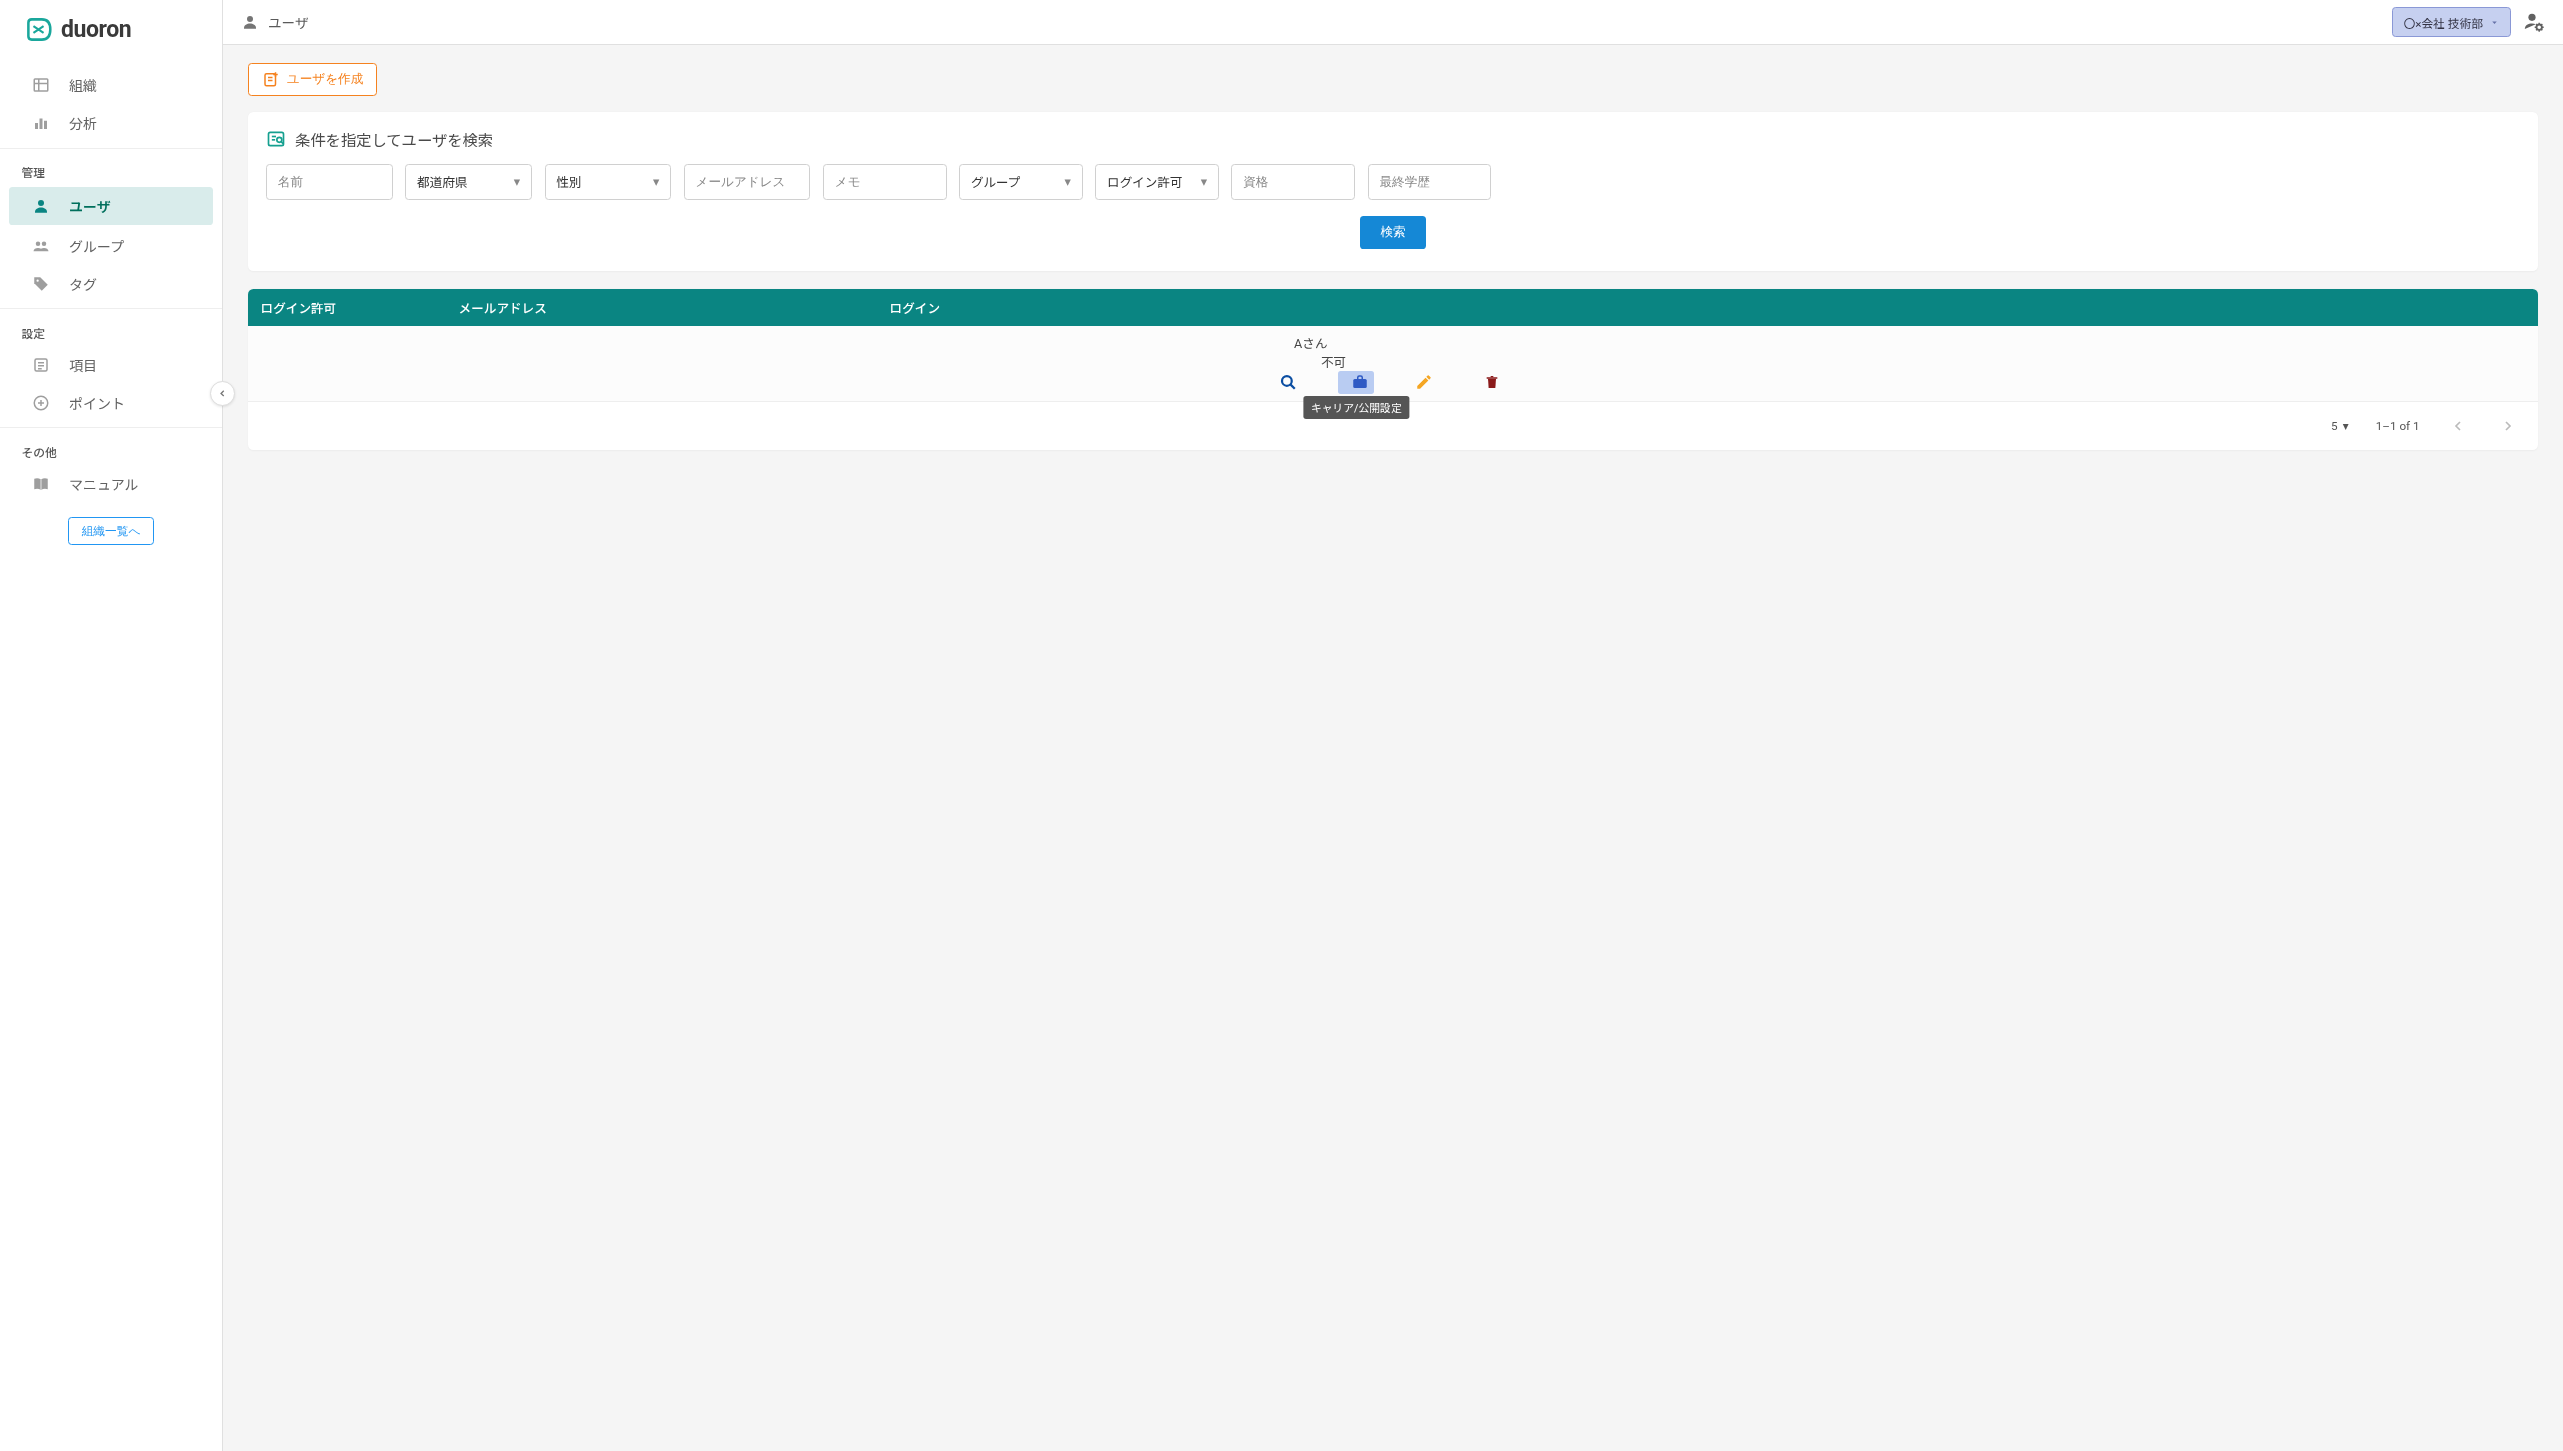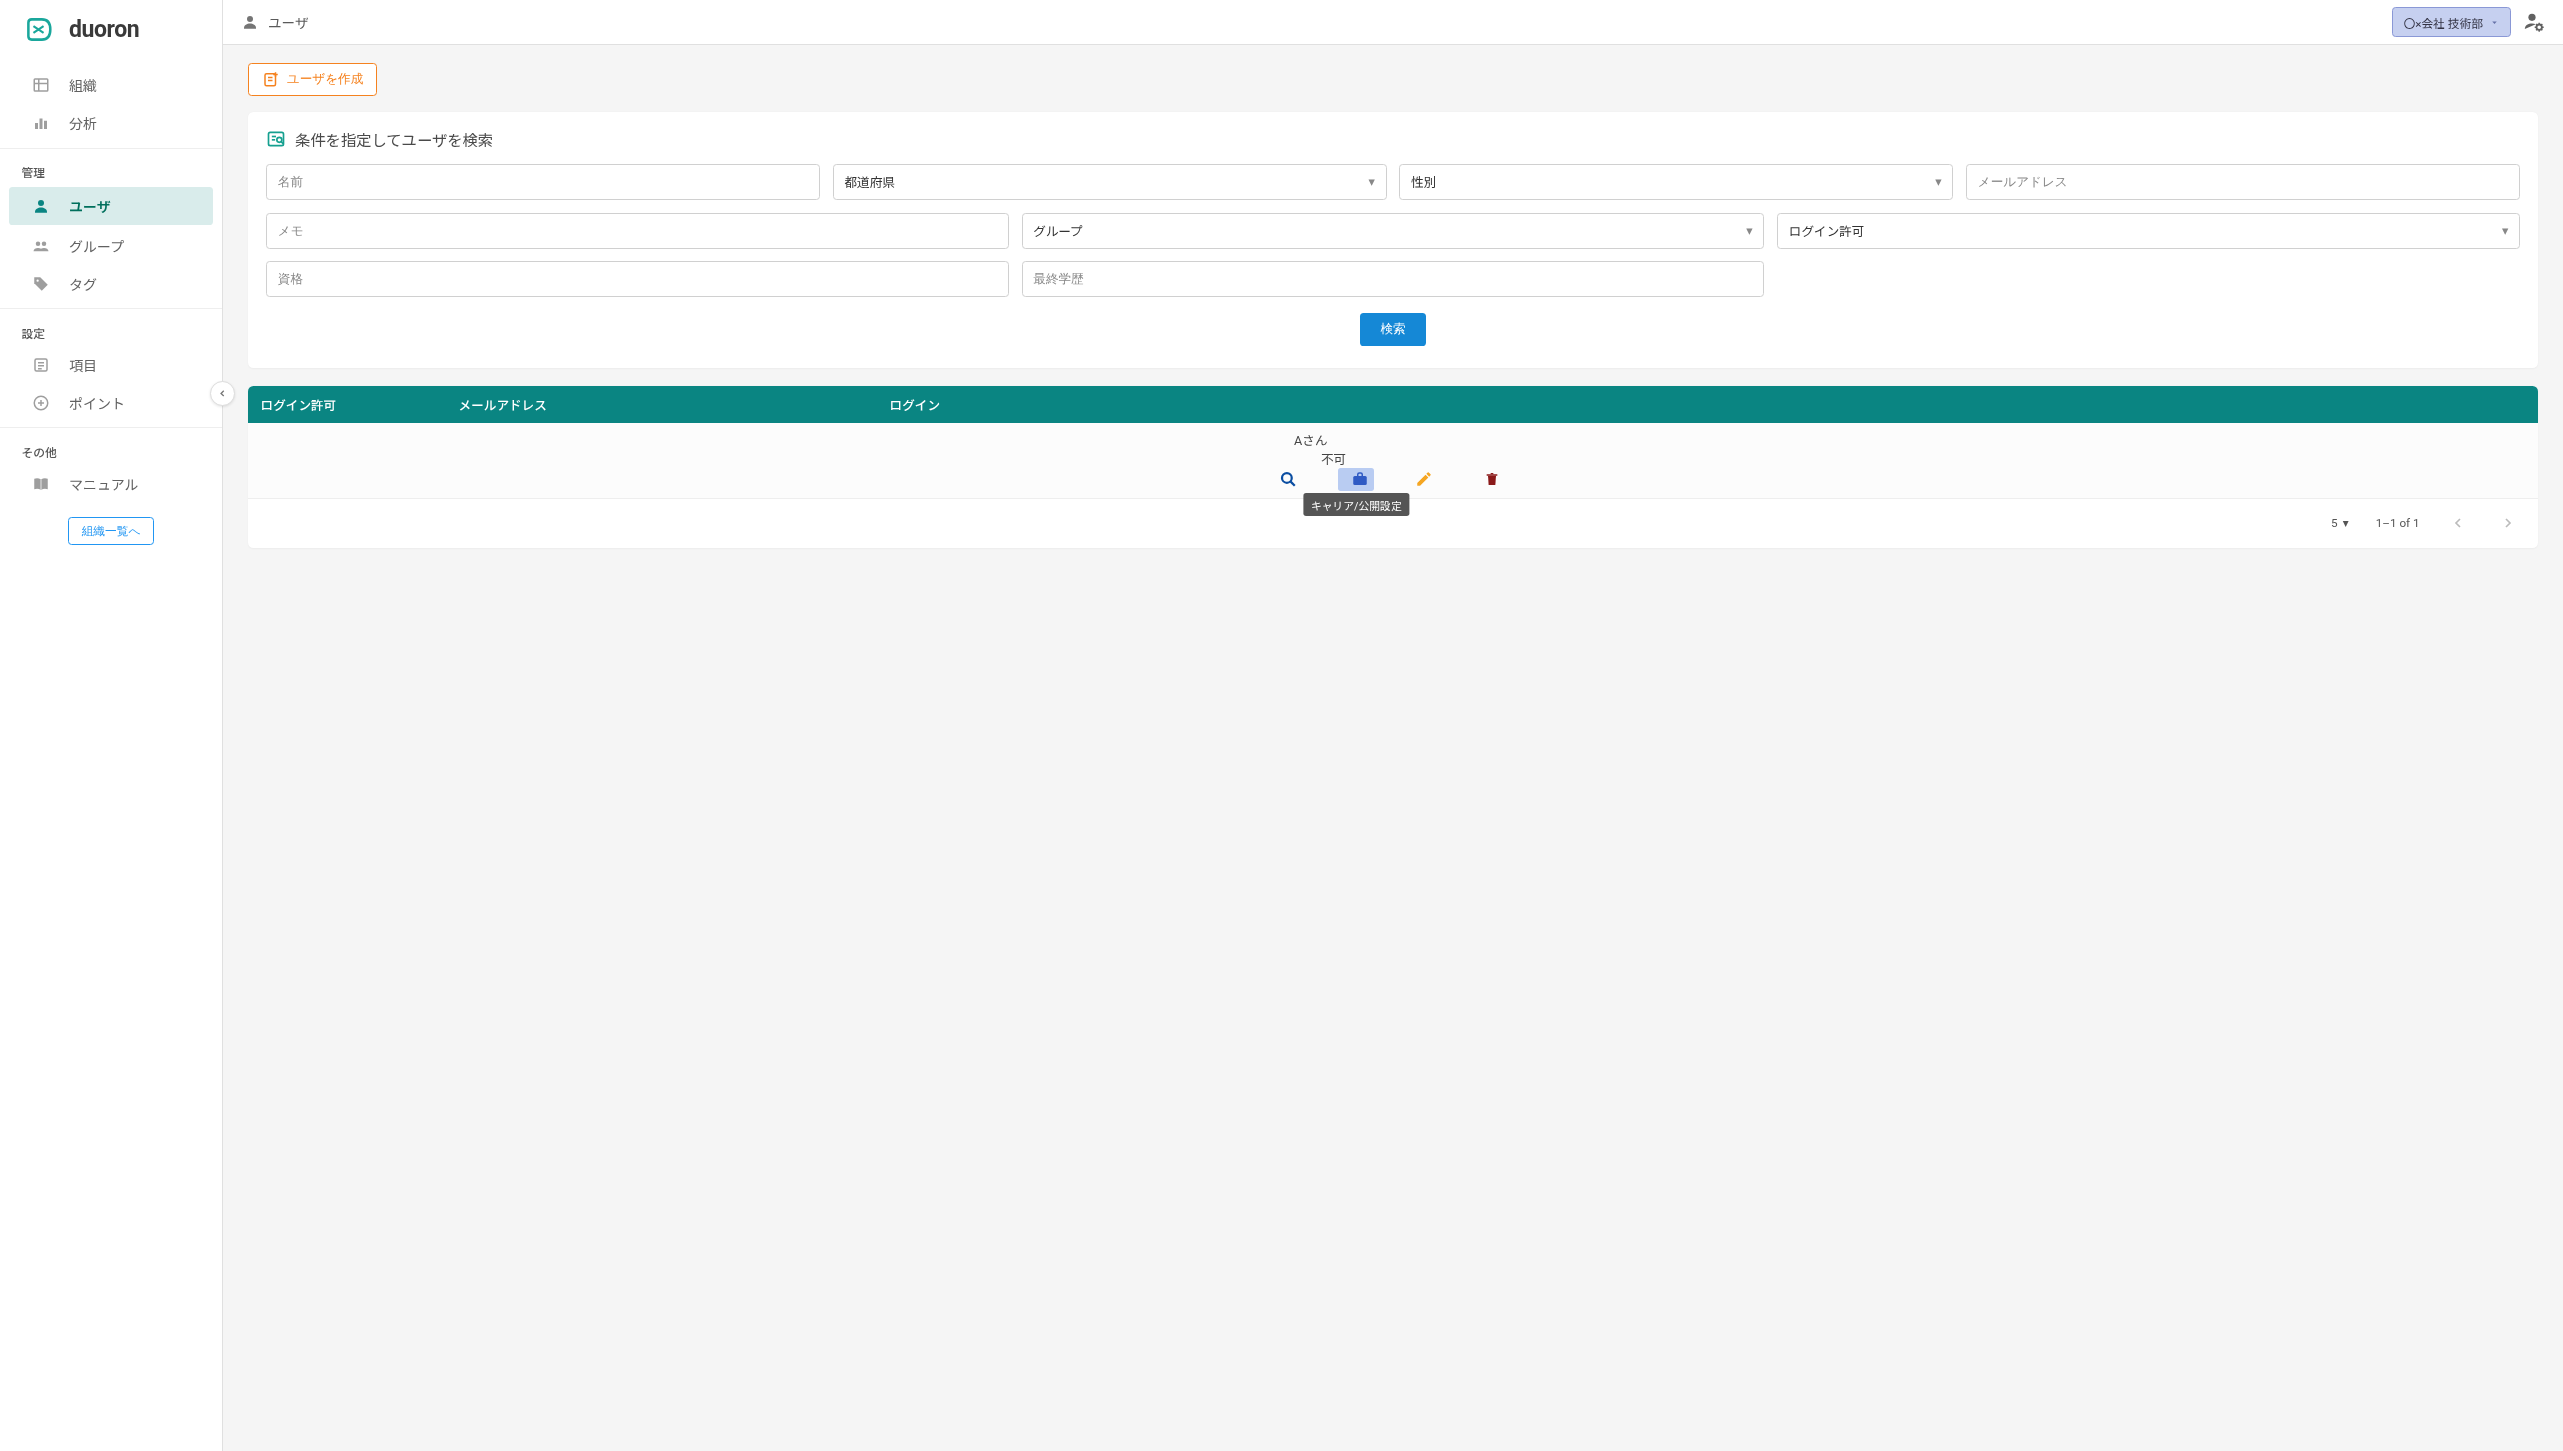--- a/index.html
+++ b/index.html
@@ -1,21 +1,21 @@
 <!DOCTYPE html>
 <html style="font-size:14.4px"><head>
 <meta charset="utf-8">
 <style>
 * { box-sizing: border-box; margin: 0; padding: 0; }
 body { font-family: -apple-system, BlinkMacSystemFont, "Segoe UI", Roboto, "Helvetica Neue", Arial, "Noto Sans JP", sans-serif; background: #f5f5f5; color: #333; font-size: 12.6px; }
 .app { display: flex; min-height: 100vh; }
 
 
 .sidebar { width: 223px; background: #fff; border-right: 0.9px solid #e0e0e0; display: flex; flex-direction: column; position: relative; }
-.logo { padding: 16px 25px; display: flex; align-items: center; gap: 17px; }
+.logo { padding: 16px 25px; display: flex; align-items: center; gap: 9px; }
 .logo-mark { width: 27px; height: 27px; }
 .logo-text { font-size: 23px; font-weight: 700; color: #3a3a3a; letter-spacing: -0.4px; }
 .nav-section { padding-top: 7.2px; }
 .nav-header { font-size: 11.7px; color: #555; padding: 9px 21.6px 5.4px; font-weight: 500; }
 .nav-item { display: flex; align-items: center; gap: 19px; padding: 9px 21.6px 9px 32px; cursor: pointer; color: #616161; font-size: 14px; }
 .nav-item.top { padding-left: 32px; }
 .nav-item.active { background: #d9eceb; color: #006f5c; font-weight: 600; border-radius: 3.6px; margin: 1.8px 9px; padding-left: 23px; }
 .nav-icon { width: 18px; height: 18px; flex-shrink: 0; display: flex; align-items: center; justify-content: center; }
 .divider { height: 0.9px; background: #eee; margin: 5.4px 0; }
 .org-list-btn-wrap { display: flex; justify-content: center; padding: 14.4px; }
@@ -29,21 +29,21 @@
 .topbar-right { display: flex; align-items: center; gap: 12.6px; }
 .org-selector { background: #c6d0f0; border: 0.9px solid #8a98d6; color: #334; padding: 5.4px 10.8px; border-radius: 3.6px; display: flex; align-items: center; gap: 7.2px; cursor: pointer; font-size: 11.7px; }
 .admin-icon { cursor: pointer; color: #555; }
 
 .content { padding: 18px 25px; }
 .create-btn { display: inline-flex; align-items: center; gap: 7.2px; border: 0.9px solid #f5821f; color: #f5821f; background: #fff; padding: 6.3px 12.6px; border-radius: 3.6px; font-size: 12.6px; cursor: pointer; }
 
 .search-panel { background: #fff; border-radius: 5.4px; padding: 16px 18px 21.6px; margin-top: 16px; box-shadow: 0 0.9px 1.8px rgba(0,0,0,0.04); }
 .search-title { display: flex; align-items: center; gap: 9px; color: #4a4a4a; font-size: 15.3px; margin-bottom: 14.4px; }
 .search-title-icon { color: #15a090; }
-.search-grid { display: flex; flex-direction: column; gap: 12.6px; }
+.search-grid { display: flex; flex-direction: row; gap: 12.6px; }
 .search-row { display: flex; gap: 12.6px; }
 .field { flex: 1; position: relative; }
 .field.small { flex: 0 0 106px; }
 .field input, .field .select { width: 100%; height: 36px; border: 0.9px solid #d0d0d0; border-radius: 3.6px; padding: 0 10.8px; font-size: 12.6px; background: #fff; color: #333; outline: none; }
 .field input::placeholder { color: #888; }
 .select { display: flex; align-items: center; justify-content: space-between; cursor: pointer; color: #666; }
 .select-caret { color: #888; }
 .search-actions { display: flex; justify-content: center; margin-top: 16px; }
 .search-btn { background: #1588d6; color: #fff; border: none; padding: 8px 20px; border-radius: 3.6px; font-size: 12.6px; cursor: pointer; }
 

